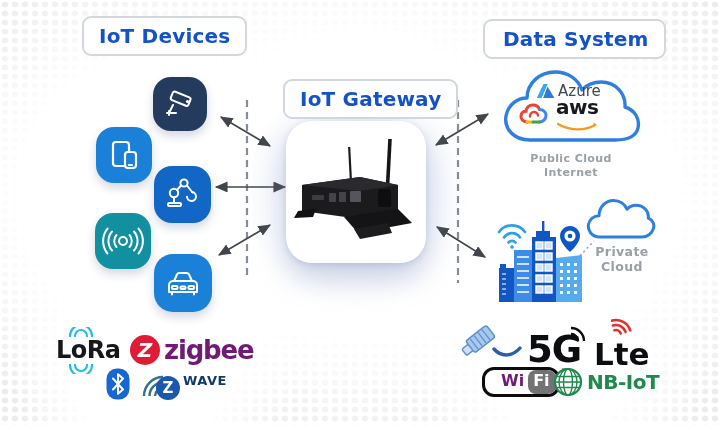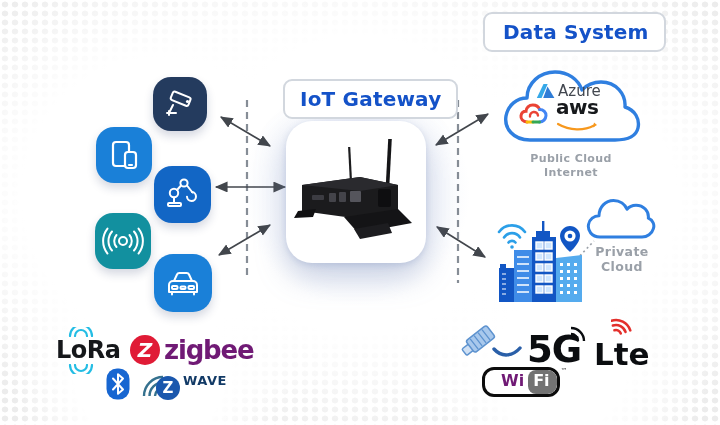--- a/index.html
+++ b/index.html
@@ -31,21 +31,21 @@
     background:radial-gradient(circle at 50% 48%, rgba(198,211,238,.55), rgba(198,211,238,0) 62%);
   }
 
   .title-box{
     z-index:3;background:#fff;border:2px solid #d2d7de;border-radius:9px;
     padding:6px 15px;font-weight:bold;font-size:20px;color:#1452c8;
     letter-spacing:.2px;white-space:nowrap;
   }
   #title-devices{left:82px;top:16px;}
   #title-gateway{left:283px;top:59px;margin-top:20px;}
-  #title-data{left:483px;top:12px;padding-left:18px;}
+  #title-data{left:483px;top:19px;padding-left:18px;}
 
   .dev-icon{
     z-index:3;border-radius:18px;display:flex;align-items:center;justify-content:center;
     box-shadow:0 5px 10px rgba(20,40,90,.18);
   }
   #icon-camera{left:153px;top:77px;width:54px;height:54px;background:#243b5e;}
   #icon-tablet{left:96px;top:127px;width:56px;height:56px;background:#1a80d8;}
   #icon-robot{left:154px;top:166px;width:57px;height:57px;background:#1266c5;}
   #icon-sensor{left:95px;top:213px;width:56px;height:56px;background:#12909f;}
   #icon-car{left:154px;top:254px;width:58px;height:58px;background:#1a80d8;border-radius:19px;}
@@ -135,20 +135,21 @@
     <g stroke="#42464c" stroke-width="1.7">
       <line x1="221" y1="117" x2="270" y2="146" marker-start="url(#ah)" marker-end="url(#ah)"></line>
       <line x1="216" y1="187" x2="285" y2="187" marker-start="url(#ah)" marker-end="url(#ah)"></line>
       <line x1="270" y1="225" x2="219" y2="255" marker-start="url(#ah)" marker-end="url(#ah)"></line>
       <line x1="436" y1="145" x2="488" y2="114" marker-start="url(#ah)" marker-end="url(#ah)"></line>
       <line x1="437" y1="227" x2="485" y2="257" marker-start="url(#ah)" marker-end="url(#ah)"></line>
     </g>
     <line x1="573" y1="263" x2="594" y2="241" stroke="#9aa0a8" stroke-width="1.6" stroke-dasharray="2 3"></line>
   </svg>
 
+  <div id="title-devices" class="abs title-box">IoT Devices</div>
   <div id="title-gateway" class="abs title-box">IoT Gateway</div>
   <div id="title-data" class="abs title-box">Data System</div>
 
   <div id="icon-camera" class="abs dev-icon">
     <svg width="40" height="40" viewBox="0 0 40 40" fill="none" stroke="#fff" stroke-width="2" stroke-linecap="round" stroke-linejoin="round">
       <rect x="11" y="10" width="19" height="9" rx="2" transform="rotate(22 20 15)"></rect>
       <circle cx="27.5" cy="17.5" r="1.6" fill="#fff" stroke="none"></circle>
       <path d="M13 21 l-3 6"></path>
       <path d="M7 29 h9"></path>
       <path d="M9 27 v4"></path>
@@ -373,14 +374,25 @@
   </svg>
 
   <div id="wifi" class="abs">
     <div class="wifi-pill">
       <span class="wifi-wi">Wi</span>
       <span class="wifi-fi">Fi</span>
     </div>
     <span class="wifi-tm">™</span>
   </div>
 
+  <div id="nbiot" class="abs">
+    <svg width="32" height="32" viewBox="0 0 32 32">
+      <circle cx="16" cy="16" r="13" fill="#fff" stroke="#1f8a4c" stroke-width="2.2"></circle>
+      <g fill="none" stroke="#1f8a4c" stroke-width="1.4">
+        <ellipse cx="16" cy="16" rx="4.5" ry="13"></ellipse>
+        <ellipse cx="16" cy="16" rx="9" ry="13"></ellipse>
+        <path d="M4 10.5 h24 M3 16 h26 M4 21.5 h24"></path>
+      </g>
+    </svg>
+    <span class="nbiot-text">NB-IoT</span>
+  </div>
 
 </div>
 
 </body></html>

